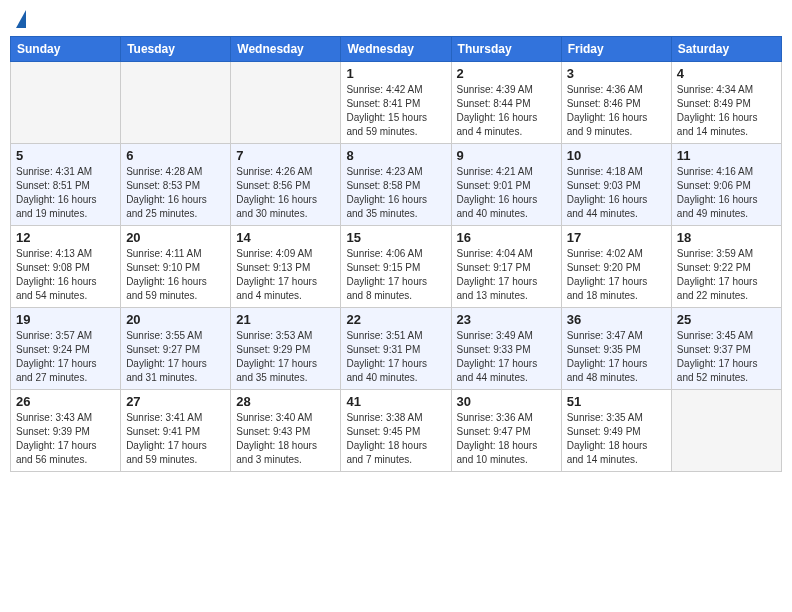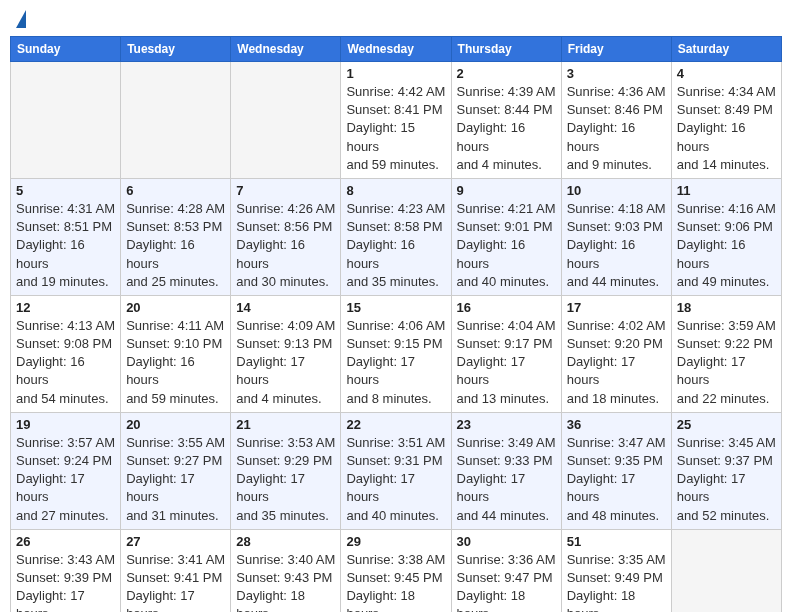--- a/index.html
+++ b/index.html
@@ -76,21 +76,21 @@
     }
     .day-number {
       font-size: 13px;
       font-weight: bold;
       color: #222;
       margin-bottom: 2px;
     }
     .day-info {
       color: #333;
       line-height: 1.4;
-      font-size: 13px;
+      font-size: 10px;
     }
     .row-alt td {
       background: #f0f4ff;
     }
   </style>
 </head>
 <body>
 
 <div class="header">
   <div class="logo">
@@ -237,21 +237,21 @@
         </td>
         <td>
           <div class="day-number">27</div>
           <div class="day-info">Sunrise: 3:41 AM<br>Sunset: 9:41 PM<br>Daylight: 17 hours<br>and 59 minutes.</div>
         </td>
         <td>
           <div class="day-number">28</div>
           <div class="day-info">Sunrise: 3:40 AM<br>Sunset: 9:43 PM<br>Daylight: 18 hours<br>and 3 minutes.</div>
         </td>
         <td>
-          <div class="day-number">29</div>
+          <div class="day-number">41</div>
           <div class="day-info">Sunrise: 3:38 AM<br>Sunset: 9:45 PM<br>Daylight: 18 hours<br>and 7 minutes.</div>
         </td>
         <td>
           <div class="day-number">30</div>
           <div class="day-info">Sunrise: 3:36 AM<br>Sunset: 9:47 PM<br>Daylight: 18 hours<br>and 10 minutes.</div>
         </td>
         <td>
           <div class="day-number">51</div>
           <div class="day-info">Sunrise: 3:35 AM<br>Sunset: 9:49 PM<br>Daylight: 18 hours<br>and 14 minutes.</div>
         </td>

